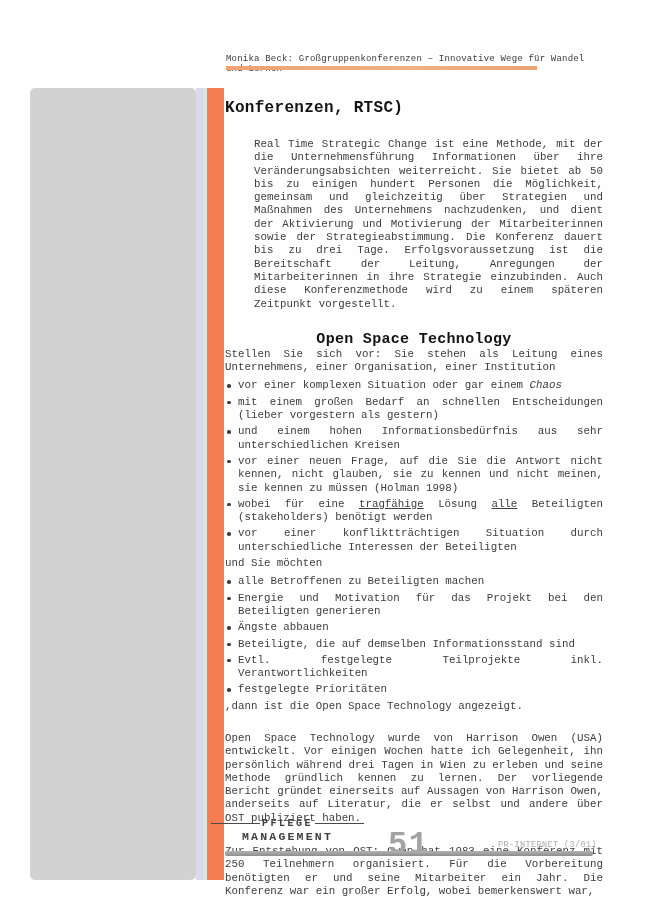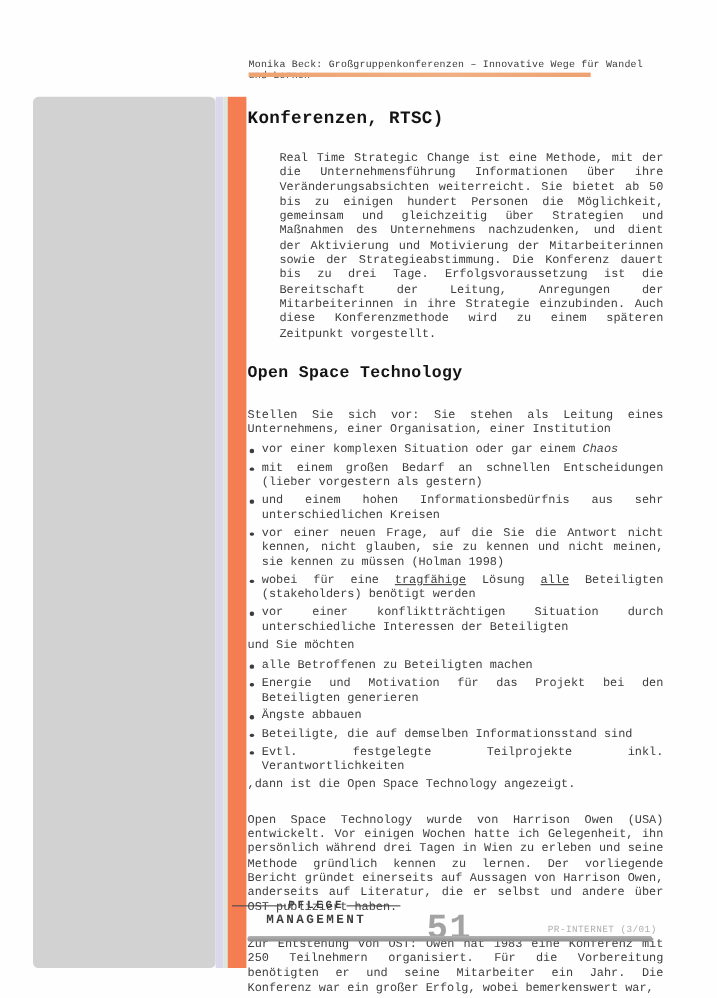--- a/index.html
+++ b/index.html
@@ -11,24 +11,24 @@
   .gray-block{position:absolute;left:30px;top:88px;width:166px;height:792px;background:#d2d2d2;border-radius:5px;}
   .strip-lavender{position:absolute;left:196px;top:88px;width:7px;height:792px;background:#dcd7ea;}
   .strip-mint{position:absolute;left:203px;top:88px;width:4px;height:792px;background:#dbe7de;}
   .accent-bar{position:absolute;left:207px;top:88px;width:17px;height:792px;background:#f47e52;}
   
   .byline{position:absolute;left:226px;top:54px;width:380px;font-size:9px;color:#3a3a3a;letter-spacing:0.2px;}
   .byline-underline{position:absolute;left:226px;top:66px;width:311px;height:4px;background:linear-gradient(90deg,#eda271,#f0b083 60%,#eda271);}
   
   .column{position:absolute;left:225px;top:80px;width:378px;}
   h1.article-title{margin:0;font-size:16px;line-height:19px;font-weight:bold;color:#141414;letter-spacing:0.3px;}
-  h2.section-title{margin:20px 0 0 0;font-size:15px;line-height:17px;font-weight:bold;color:#141414;letter-spacing:0.3px;}
+  h2.section-title{margin:20px 0 0 0;font-size:15px;line-height:17px;font-weight:bold;color:#141414;letter-spacing:0.3px;text-align:center;}
   p.body{margin:0;font-size:10.8px;line-height:13.3px;text-align:justify;}
   p.intro{margin-top:20px;margin-left:29px;}
-  p.scenario{margin-top:24px;}
+  p.scenario{}
   p.plainline{margin:3px 0 2px 0;font-size:10.8px;line-height:13.3px;}
   p.conclusion{margin:3px 0 0 0;font-size:10.8px;line-height:13.3px;}
   p.history1{margin-top:19px;}
   p.history2{margin-top:20px;}
   ul.blist{list-style:none;margin:5px 0 2px 0;padding:0;}
   ul.blist li{position:relative;padding-left:13px;margin:0 0 3px 0;font-size:10.8px;line-height:13.3px;text-align:justify;}
   ul.blist .dot{position:absolute;left:2px;top:5px;width:3.5px;height:3.5px;border-radius:50%;background:#3d3d3d;}
   em{font-style:italic;}
   u{text-decoration:underline;}
   
@@ -74,20 +74,21 @@
     </ul>
 
     <p class="plainline">und Sie möchten</p>
 
     <ul class="blist">
       <li><span class="dot"></span><span>alle Betroffenen zu Beteiligten machen</span></li>
       <li><span class="dot"></span><span>Energie und Motivation für das Projekt bei den Beteiligten generieren</span></li>
       <li><span class="dot"></span><span>Ängste abbauen</span></li>
       <li><span class="dot"></span><span>Beteiligte, die auf demselben Informationsstand sind</span></li>
       <li><span class="dot"></span><span>Evtl. festgelegte Teilprojekte inkl. Verantwortlichkeiten</span></li>
+      <li><span class="dot"></span><span>festgelegte Prioritäten</span></li>
     </ul>
 
     <p class="conclusion">,dann ist die Open Space Technology angezeigt.</p>
 
     <p class="body history1">Open Space Technology wurde von Harrison Owen (USA) entwickelt. Vor einigen Wochen hatte ich Gelegenheit, ihn persönlich während drei Tagen in Wien zu erleben und seine Methode gründlich kennen zu lernen. Der vorliegende Bericht gründet einerseits auf Aussagen von Harrison Owen, anderseits auf Literatur, die er selbst und andere über OST publiziert haben.</p>
     <p class="body history2">Zur Entstehung von OST: Owen hat 1983 eine Konferenz mit 250 Teilnehmern organisiert. Für die Vorbereitung benötigten er und seine Mitarbeiter ein Jahr. Die Konferenz war ein großer Erfolg, wobei bemerkenswert war,</p>
 
   </div>
 
   <div class="footer-logo">

